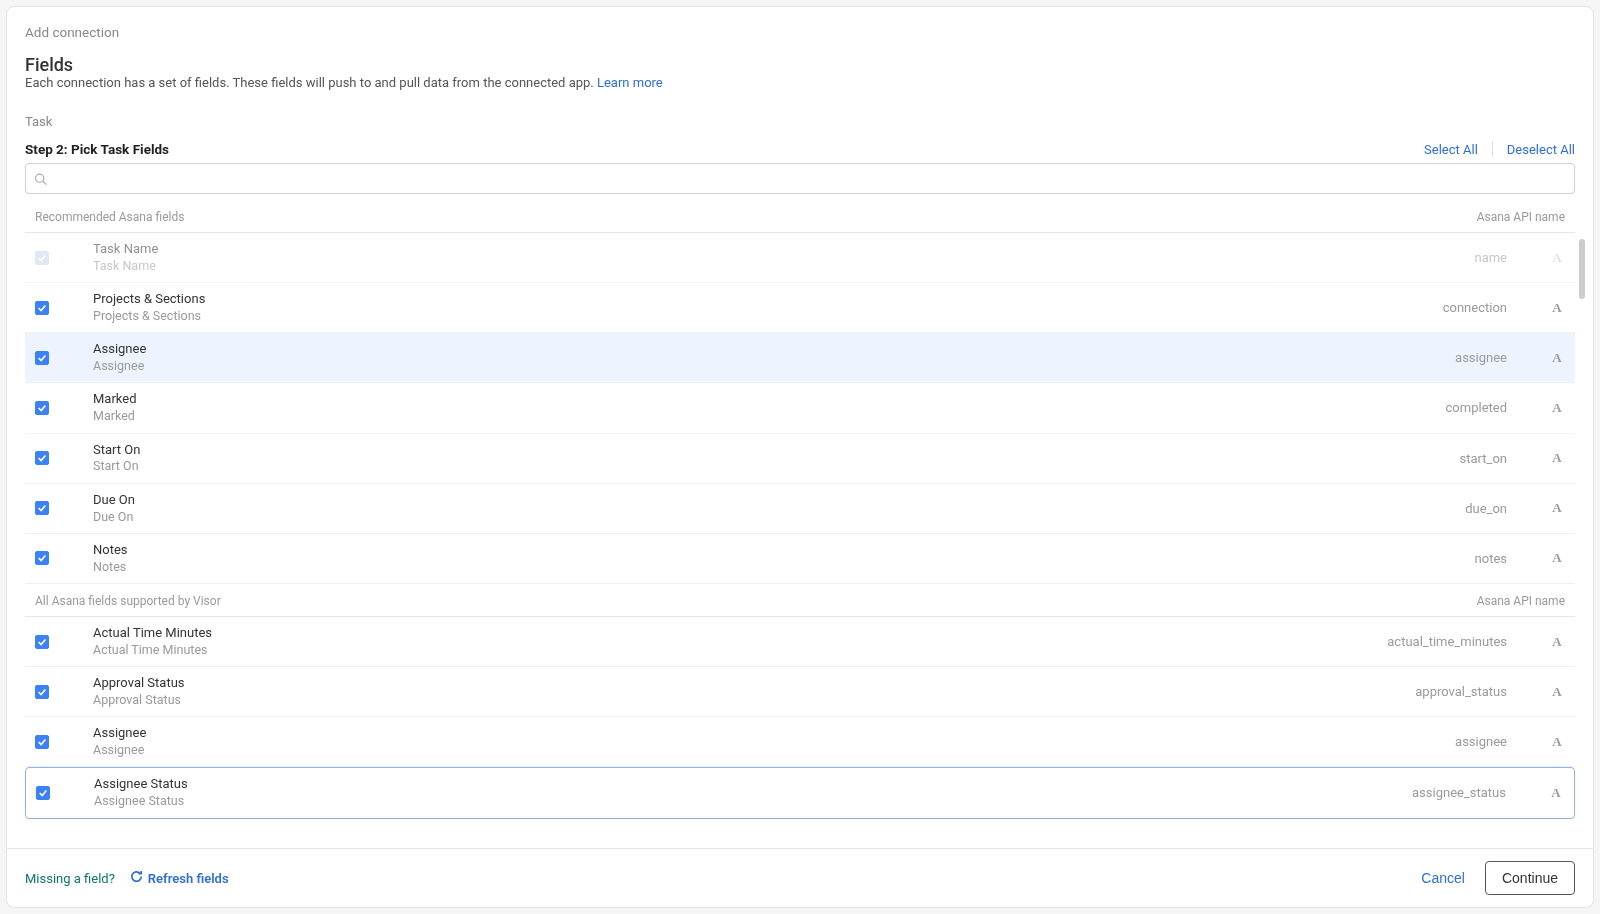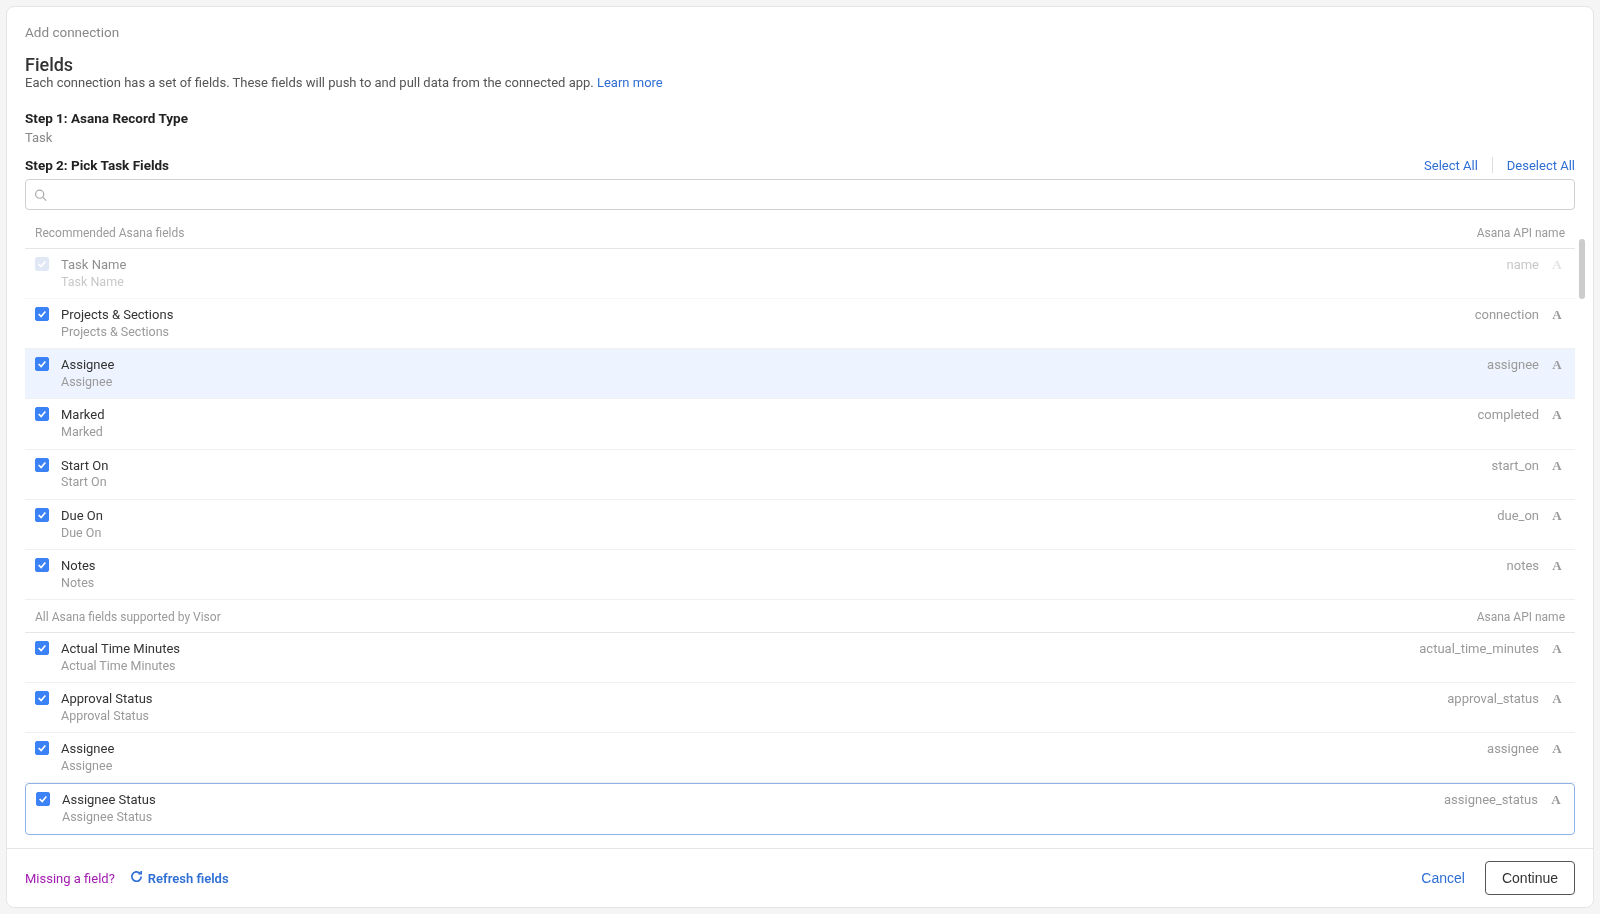--- a/index.html
+++ b/index.html
@@ -19,36 +19,36 @@
 .select-actions { display: flex; align-items: center; gap: 14px; font-size: 13px; }
 .select-actions a { color: #2f6fd4; text-decoration: none; cursor: pointer; }
 .select-sep { width: 1px; height: 16px; background: #ddd; }
 .search-wrap { padding: 0 18px 6px 18px; }
 .search-box { position: relative; }
 .search-box input { width: 100%; padding: 7px 10px 7px 30px; border: 1px solid #d0d0d0; border-radius: 4px; font-size: 13px; }
 .search-icon { position: absolute; left: 9px; top: 50%; transform: translateY(-50%); color: #aaa; }
 .search-icon svg { width: 13px; height: 13px; display: block; }
 .list-area { flex: 1 1 auto; overflow-y: auto; padding: 0 18px; }
 .section-header { display: flex; justify-content: space-between; align-items: center; padding: 10px 10px 8px 10px; font-size: 12px; color: #9a9a9a; border-bottom: 1px solid #e5e5e5; }
-.field-row { display: flex; align-items: flex-start; padding: 8px 10px; border-bottom: 1px solid #f0f0f0; }
+.field-row { display: flex; align-items: center; padding: 8px 10px; border-bottom: 1px solid #f0f0f0; gap: 32px; }
 .field-row.disabled { opacity: 0.55; }
 .field-row.highlighted { background: #eef4ff; }
 .field-row.selected { border: 1px solid #8fb1e7; border-radius: 4px; }
 .chk { width: 14px; height: 14px; border: 1px solid #3b82f6; border-radius: 2px; margin-right: 12px; display: inline-flex; align-items: center; justify-content: center; background: #3b82f6; flex-shrink: 0; }
 .chk.disabled { background: #c9d6ee; border-color: #c9d6ee; }
 .chk svg { width: 10px; height: 10px; display: block; }
 .field-text { flex: 1 1 auto; }
 .field-name { font-size: 13px; color: #333; line-height: 1.3; }
 .field-sub { font-size: 12.5px; color: #9a9a9a; line-height: 1.3; }
 .field-api { font-size: 13px; color: #9a9a9a; margin-right: 10px; }
 .api-icon { width: 16px; height: 16px; display: inline-flex; align-items: center; justify-content: center; font-weight: 700; font-size: 13px; color: #9a9a9a; font-family: Georgia, serif; }
 .api-icon.disabled { color: #ccc; }
 .footer { border-top: 1px solid #e5e5e5; display: flex; align-items: center; justify-content: space-between; padding: 12px 18px; }
 .footer-left { display: flex; align-items: center; gap: 14px; }
-.missing { color: #a21caf; font-size: 13px; text-align: right; }
+.missing { color: #0f766e; font-size: 13px; text-align: right; }
 .refresh { display: inline-flex; align-items: center; gap: 4px; color: #2f6fd4; font-size: 13px; font-weight: 600; cursor: pointer; }
 .refresh svg { width: 15px; height: 15px; }
 .footer-right { display: flex; align-items: center; gap: 8px; }
 .btn-cancel { background: none; border: none; color: #2f6fd4; font-size: 14px; font-weight: 500; cursor: pointer; padding: 8px 12px; }
 .btn-continue { background: #fff; border: 1px solid #555; border-radius: 4px; font-size: 14px; font-weight: 500; color: #333; padding: 8px 16px; cursor: pointer; }
 .scrollbar-track { position: absolute; right: 8px; top: 232px; bottom: 60px; width: 6px; }
 .scrollbar-thumb { position: absolute; top: 0; height: 60px; width: 6px; background: #ccc; border-radius: 3px; }
 </style>
 </head>
 <body>
@@ -66,21 +66,20 @@
   </div>
 
   <div class="intro">
     <h2>Fields</h2>
     <p>
       <span>Each connection has a set of fields. These fields will push to and pull data from the connected app. </span><a href="#">Learn more</a>
     </p>
   </div>
 
   <div class="step">
-    <div class="step-label">Step 1: Asana Record Type</div>
     <div class="step-value">Task</div>
   </div>
 
   <div class="step2-row">
     <div class="step-label">Step 2: Pick Task Fields</div>
     <div class="select-actions">
       <a>Select All</a>
       <div class="select-sep"></div>
       <a>Deselect All</a>
     </div>

